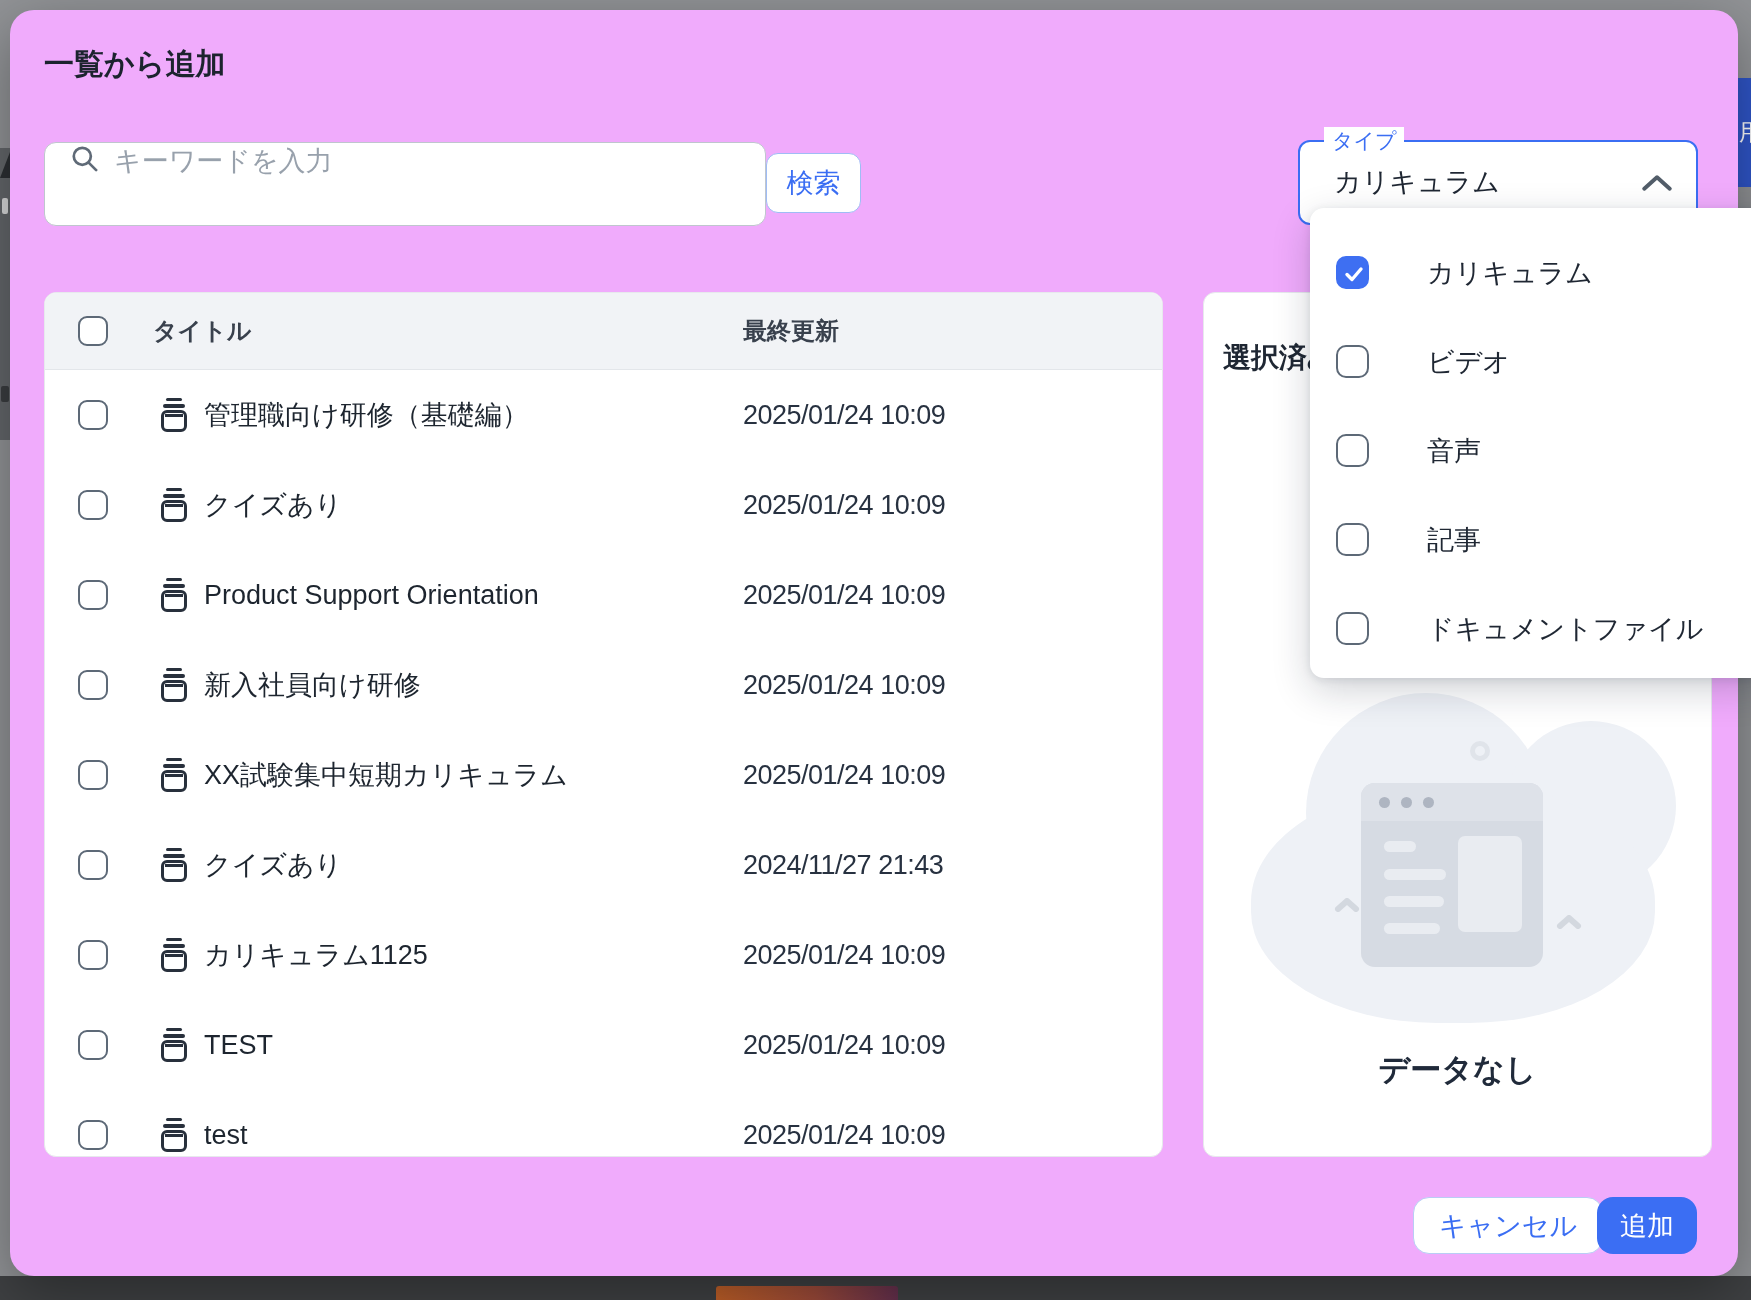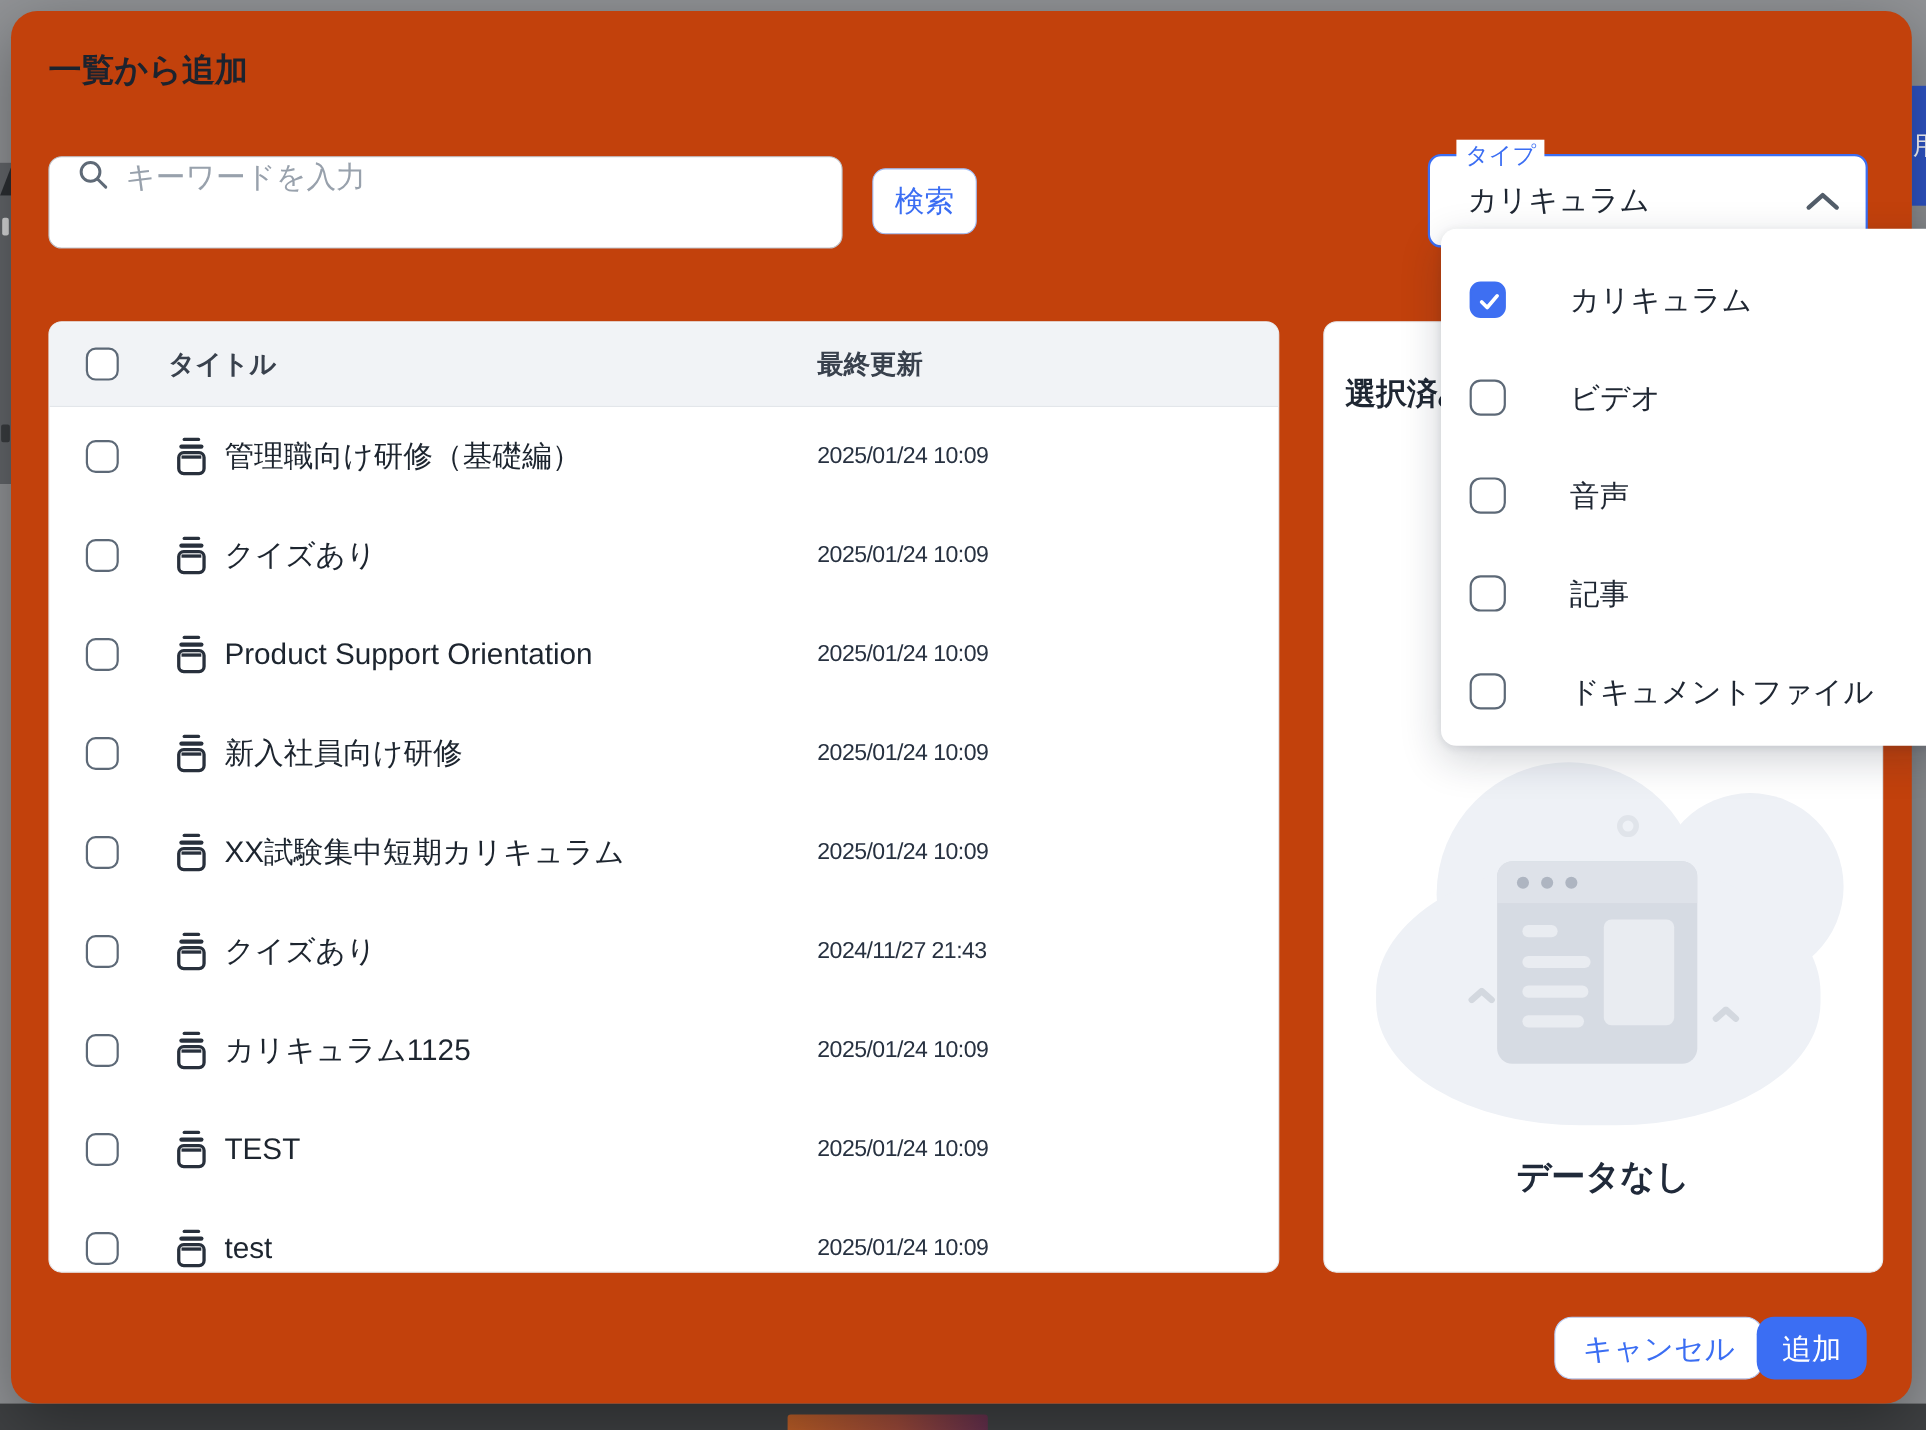--- a/index.html
+++ b/index.html
@@ -11,29 +11,29 @@
   .left-strip{position:absolute;left:0;top:148px;width:10px;height:292px;background:#63666a;}
   .left-strip .m1{position:absolute;left:0;top:4px;width:10px;height:26px;background:#2c2f33;clip-path:polygon(0 100%,100% 0,100% 100%);}
   .left-strip .m2{position:absolute;left:2px;top:50px;width:6px;height:16px;background:#d8d9da;border-radius:2px;}
   .left-strip .m3{position:absolute;left:1px;top:238px;width:8px;height:16px;background:#3a3d40;border-radius:2px;}
   .edge-btn-fragment{position:absolute;left:1738px;top:78px;width:13px;height:109px;background:#2f55c8;
     color:#fff;font-size:23px;line-height:109px;overflow:hidden;padding-left:1px;}
   .bottom-bar-fragment{position:absolute;left:716px;top:1286px;width:182px;height:14px;border-radius:3px 3px 0 0;
     background:linear-gradient(90deg,#c06028 0%,#9c4a3a 55%,#65304e 100%);}
 
   
-  .modal{position:absolute;left:10px;top:10px;width:1728px;height:1266px;background:#c2410c;border-radius:24px;
+  .modal{position:absolute;left:10px;top:10px;width:1728px;height:1266px;background:#f0abfc;border-radius:24px;
     box-shadow:0 18px 60px rgba(0,0,0,.35);}
   .modal-title{position:absolute;left:34px;top:34px;font-size:30px;font-weight:700;color:#1c232e;}
 
   
   .search-box{position:absolute;left:34px;top:132px;width:722px;height:84px;border:1.5px solid #bfc6ce;
     border-radius:12px;display:flex;padding-left:24px;background:#fff;}
   .search-box .ph{margin-left:14px;font-size:27px;color:#98a1ac;}
-  .search-btn{position:absolute;left:783px;top:143px;width:95px;height:60px;border:1.5px solid #9fbcf5;border-radius:12px;
+  .search-btn{position:absolute;left:756px;top:143px;width:95px;height:60px;border:1.5px solid #9fbcf5;border-radius:12px;
     background:#fff;color:#3b6ef3;font-size:27px;font-weight:500;display:flex;align-items:center;justify-content:center;}
 
   
   .type-select{position:absolute;left:1288px;top:130px;width:400px;height:85px;border:2px solid #3b6ef3;
     border-radius:12px;background:#fff;z-index:40;}
   .type-select .lbl{position:absolute;left:24px;top:-15px;background:#fff;padding:0 8px;font-size:21px;color:#3b6ef3;}
   .type-select .val{position:absolute;left:34px;top:0;height:81px;line-height:81px;font-size:27px;color:#1f2733;}
   .type-select .chev{position:absolute;right:22px;top:31px;}
 
   
@@ -47,21 +47,21 @@
   .cb.checked svg{position:absolute;left:3px;top:4px;}
 
   
   .table-card{position:absolute;left:34px;top:282px;width:1119px;height:865px;border:1px solid #e7e9ed;
     border-radius:12px;background:#fff;overflow:hidden;}
   .t-head{height:77px;background:#f1f3f6;border-bottom:1px solid #e3e6ea;display:flex;align-items:center;padding-left:33px;}
   .t-head .h-title{margin-left:45px;font-size:24px;font-weight:600;color:#39414d;}
   .t-head .h-updated{position:absolute;left:698px;font-size:24px;font-weight:600;color:#39414d;}
   .t-row{height:90px;display:flex;align-items:center;padding-left:33px;position:relative;}
   .t-row .t-title{margin-left:15px;font-size:27px;color:#1d252f;}
-  .t-row .t-date{position:absolute;left:698px;font-size:21px;color:#273140;letter-spacing:-.5px;}
+  .t-row .t-date{position:absolute;left:698px;font-size:27px;color:#273140;letter-spacing:-.5px;}
   .stack-icon{position:relative;width:30px;height:34px;margin-left:51px;flex:none;}
   .stack-icon i{position:absolute;display:block;background:#28303c;}
   .stack-icon .l1{top:0;left:7px;width:16px;height:3px;border-radius:2px;}
   .stack-icon .l2{top:6px;left:4px;width:22px;height:4px;border-radius:2px;}
   .stack-icon .bx{top:12px;left:2px;width:26px;height:22px;background:transparent;border:3.5px solid #28303c;border-radius:6px;}
   .stack-icon .bx::after{content:"";position:absolute;left:1px;right:1px;top:1px;height:3px;background:#28303c;}
 
   
   .sel-card{position:absolute;left:1193px;top:282px;width:509px;height:865px;border:1px solid #e7e9ed;
     border-radius:12px;background:#fff;overflow:hidden;}

